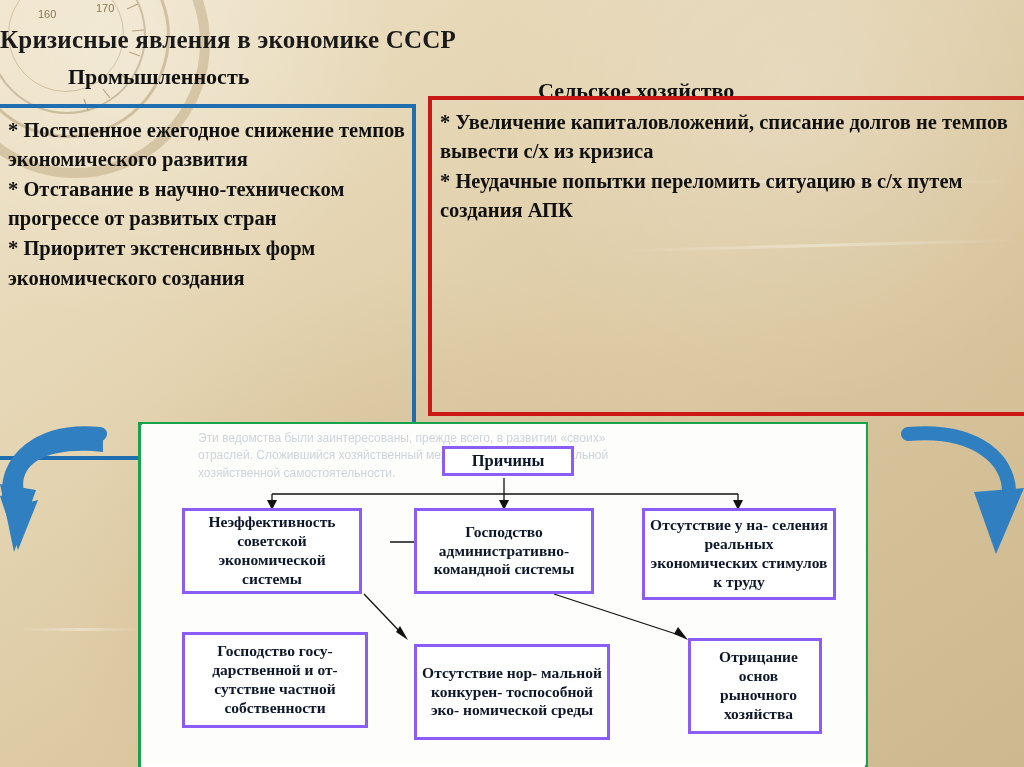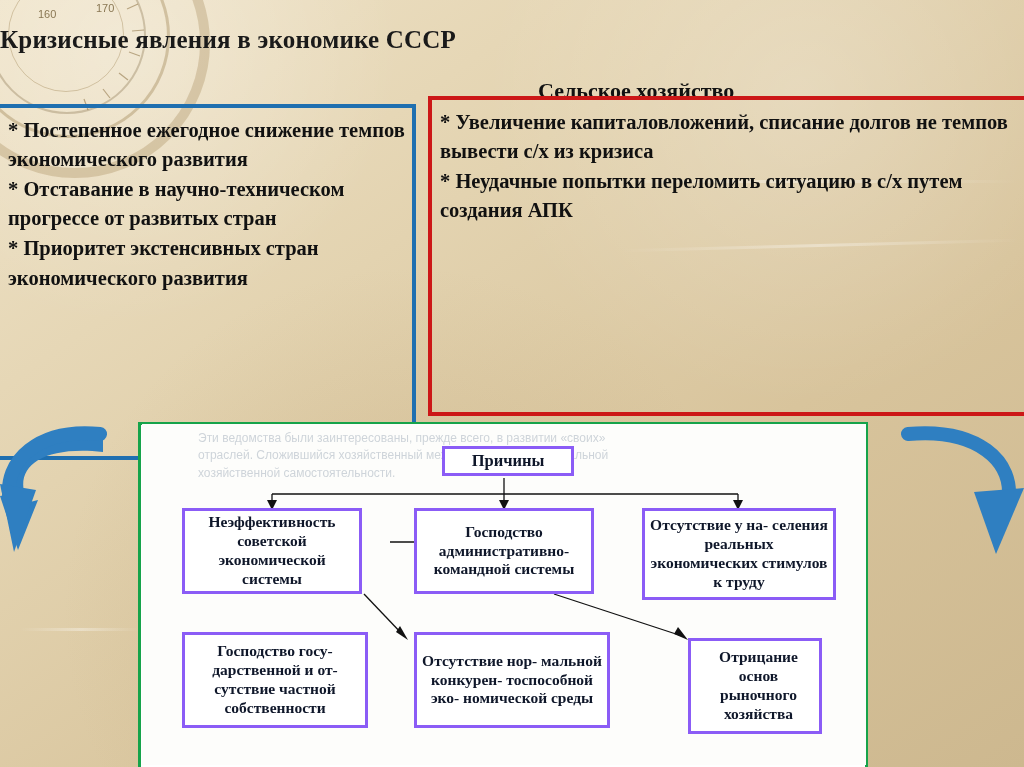--- a/index.html
+++ b/index.html
@@ -199,30 +199,31 @@
     </g>
   </svg>
   <div class="compass-num" style="left: 38px; top: 8px;">160</div>
   <div class="compass-num" style="left: 96px; top: 2px;">170</div>
   <div class="paper-streak" style="left: 560px; top: 180px; width: 460px;"></div>
   <div class="paper-streak" style="left: 620px; top: 244px; width: 400px; transform: rotate(-1.5deg);"></div>
   <div class="paper-streak" style="left: 20px; top: 628px; width: 120px;"></div>
 
   <div class="title">Кризисные явления в экономике СССР</div>
 
+  <div class="subhead left">Промышленность</div>
   <div class="subhead right">Сельское хозяйство</div>
 
   <div class="box box-left"></div>
   <div class="box box-right"></div>
   <div class="box box-bottom"></div>
 
   <div class="btext left">
     <p>* Постепенное ежегодное снижение темпов экономического развития</p>
     <p>* Отставание в научно-техническом прогрессе от развитых стран</p>
-    <p>* Приоритет экстенсивных стран экономического развития</p>
+    <p>* Приоритет экстенсивных форм экономического создания</p>
   </div>
 
   <div class="btext right">
     <p>* Увеличение капиталовложений, списание долгов не темпов вывести с/х из кризиса</p>
     <p>* Неудачные попытки переломить ситуацию в с/х путем создания АПК</p>
   </div>
 
   <svg class="arrow-big" style="left: 0px; top: 426px; width: 112px; height: 140px;" viewBox="0 0 112 140">
     <path d="M103 12 C 36 6, 4 40, 14 80 L 38 74 L 18 124 L 0 70 L 24 66 C 18 38, 46 20, 103 26 Z" fill="#2f7fc1"></path>
     <path d="M100 8 C 40 2, 2 34, 10 76" fill="none" stroke="#2f7fc1" stroke-width="14" stroke-linecap="round"></path>
@@ -262,17 +263,17 @@
       </g>
     </svg>
 
     <div class="node title-node" style="left: 300px; top: 22px; width: 132px; height: 30px;">Причины</div>
 
     <div class="node" style="left: 40px; top: 84px; width: 180px; height: 86px;">Неэффективность советской экономической системы</div>
     <div class="node" style="left: 272px; top: 84px; width: 180px; height: 86px;">Господство административно-командной системы</div>
     <div class="node" style="left: 500px; top: 84px; width: 194px; height: 92px;">Отсутствие у на- селения реальных экономических стимулов к труду</div>
 
     <div class="node" style="left: 40px; top: 208px; width: 186px; height: 96px;">Господство госу- дарственной и от- сутствие частной собственности</div>
-    <div class="node" style="left: 272px; top: 208px; width: 196px; height: 96px;">Отсутствие нор- мальной конкурен- тоспособной эко- номической среды</div>
+    <div class="node" style="left: 272px; top: 220px; width: 196px; height: 96px;">Отсутствие нор- мальной конкурен- тоспособной эко- номической среды</div>
     <div class="node" style="left: 546px; top: 214px; width: 134px; height: 96px; padding-left: 11px;">Отрицание основ рыночного хозяйства</div>
   </div>
 
 </div>
 
 </body></html>

